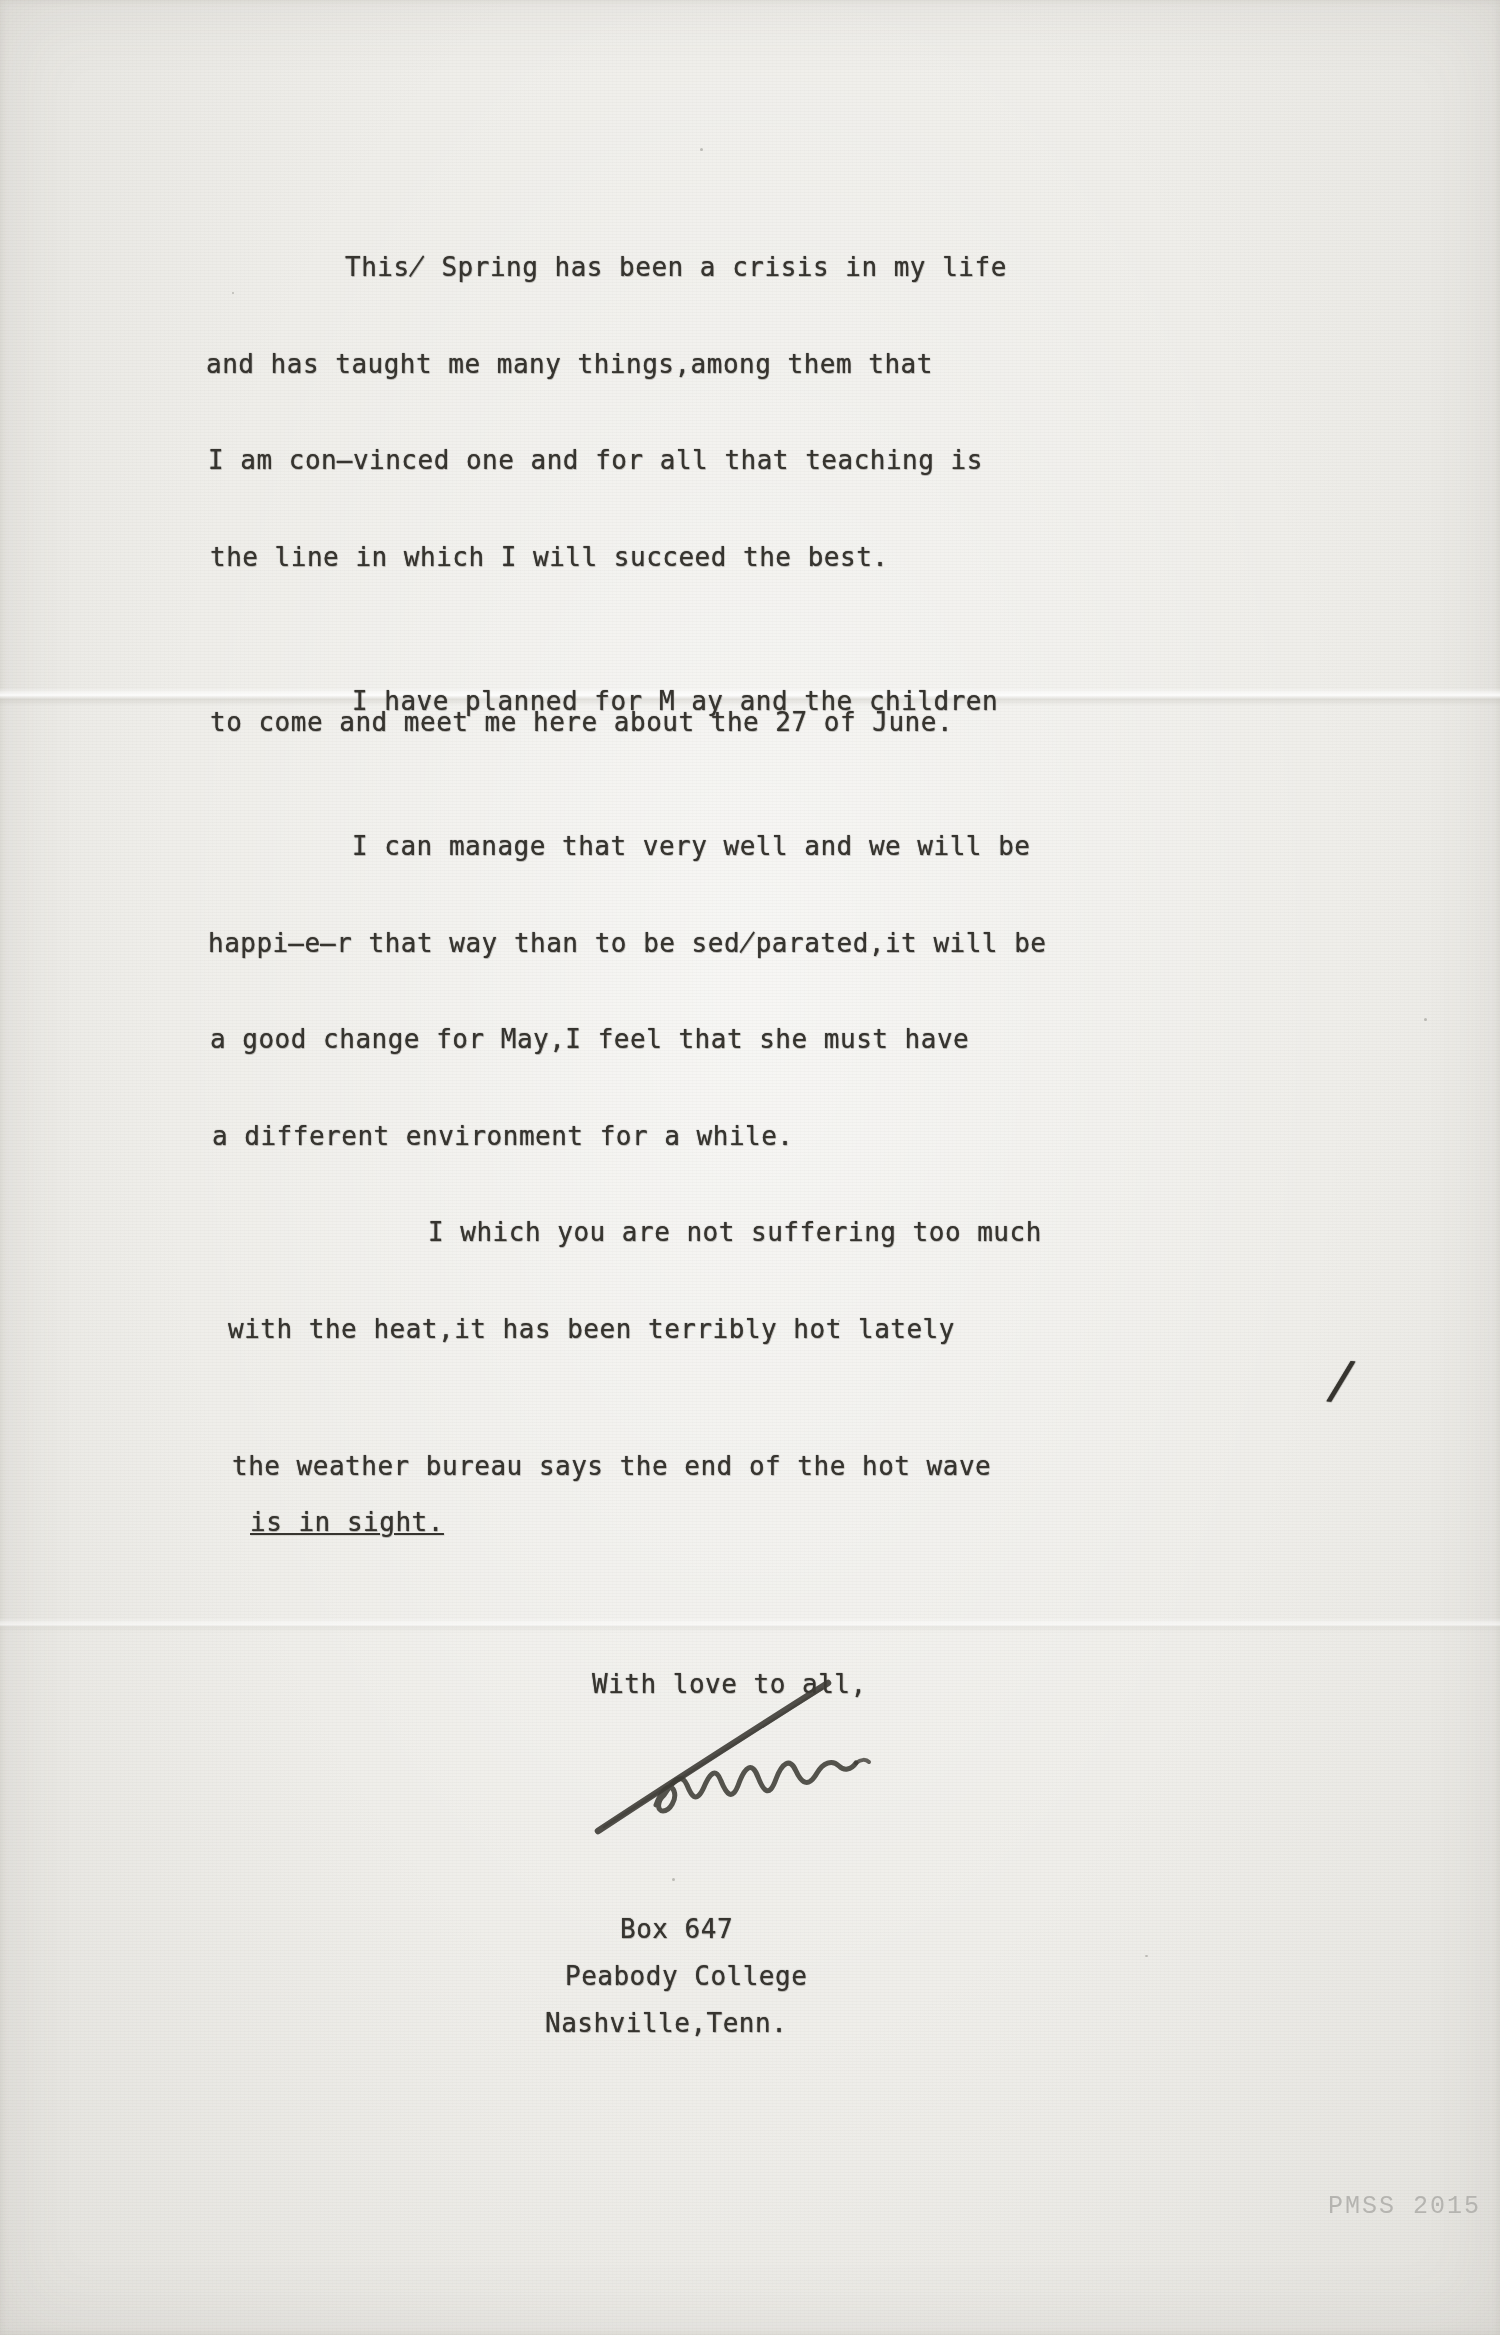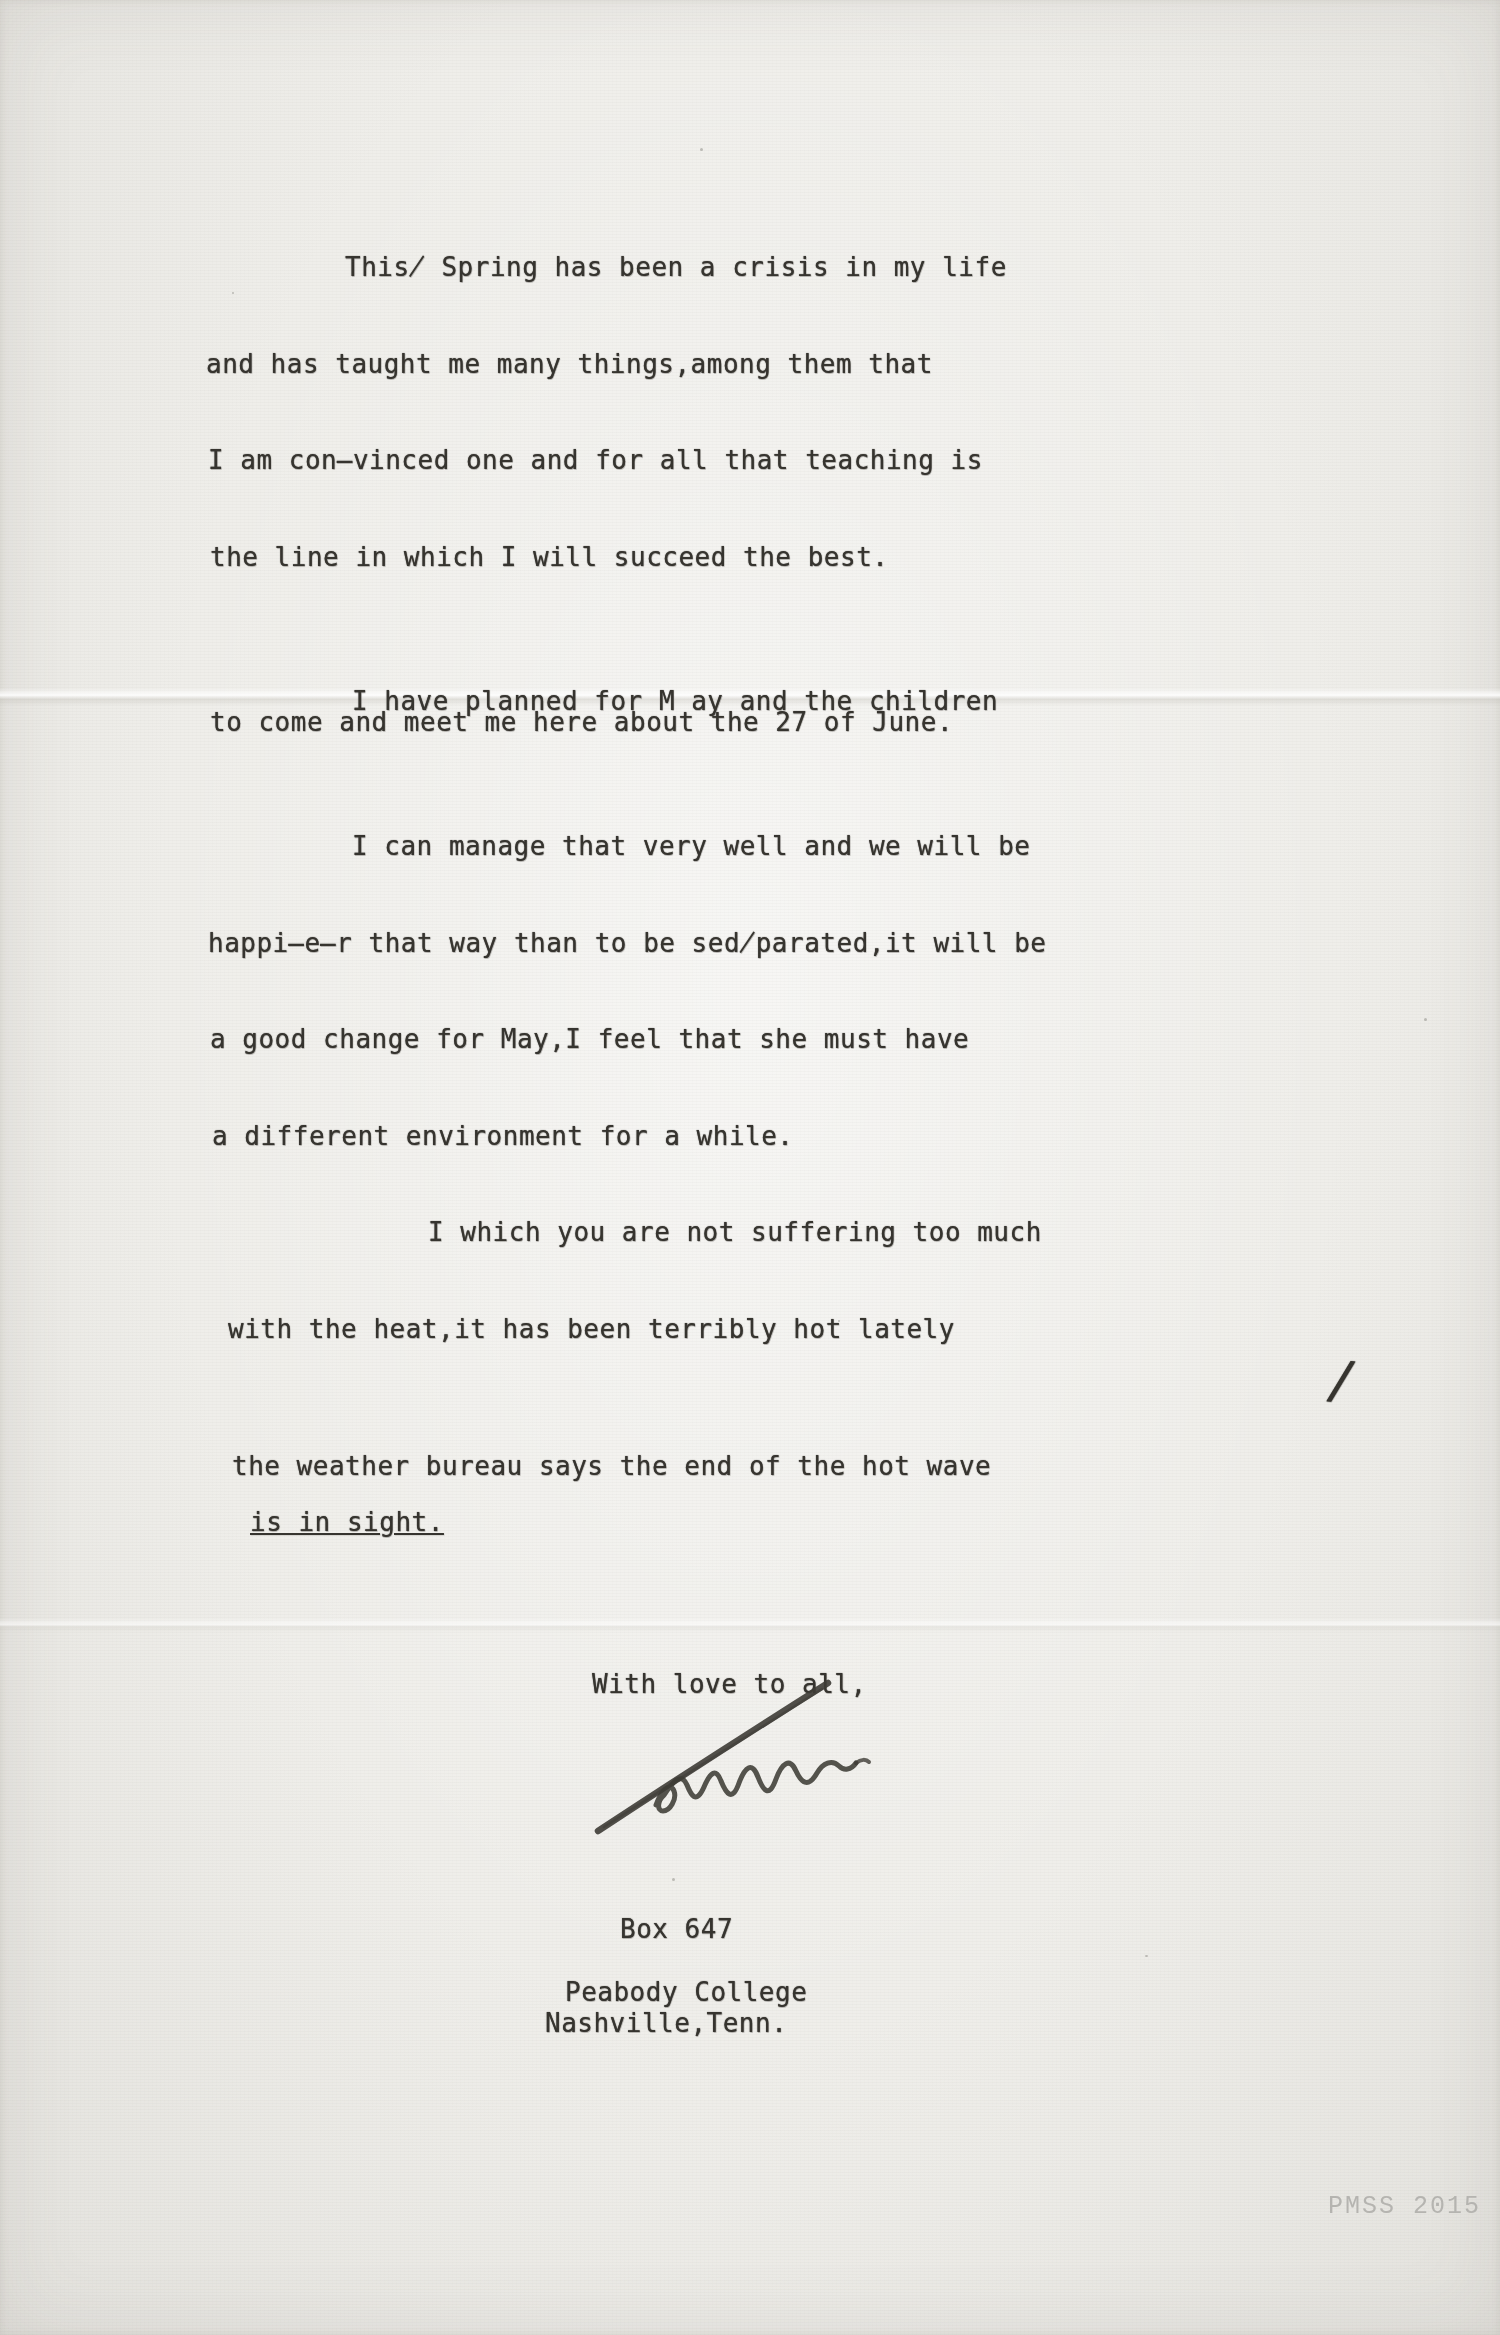--- a/index.html
+++ b/index.html
@@ -40,21 +40,21 @@
   .l11{left:228px; top:1315px;}
   .l12{left:232px; top:1411px;margin-top:41px;}
   .l13{left:250px; top:1508px;text-decoration:underline;}
   .stray-slash{
     left:1326px; top:1352px;
     font-size:52px;
     transform:rotate(6deg);
   }
   .closing{left:592px; top:1670px;}
   .addr0{left:620px; top:1915px;}
-  .addr1{left:565px; top:1962px;margin-top:16px;}
+  .addr1{left:565px; top:1962px;}
   .addr2{left:545px; top:2009px;}
   .watermark{
     position:absolute;
     left:1328px; top:2192px;
     font-family:Liberation Mono, monospace;
     font-size:25px;
     letter-spacing:2px;
     color:#b5b4b0;
   }
   .crease{

